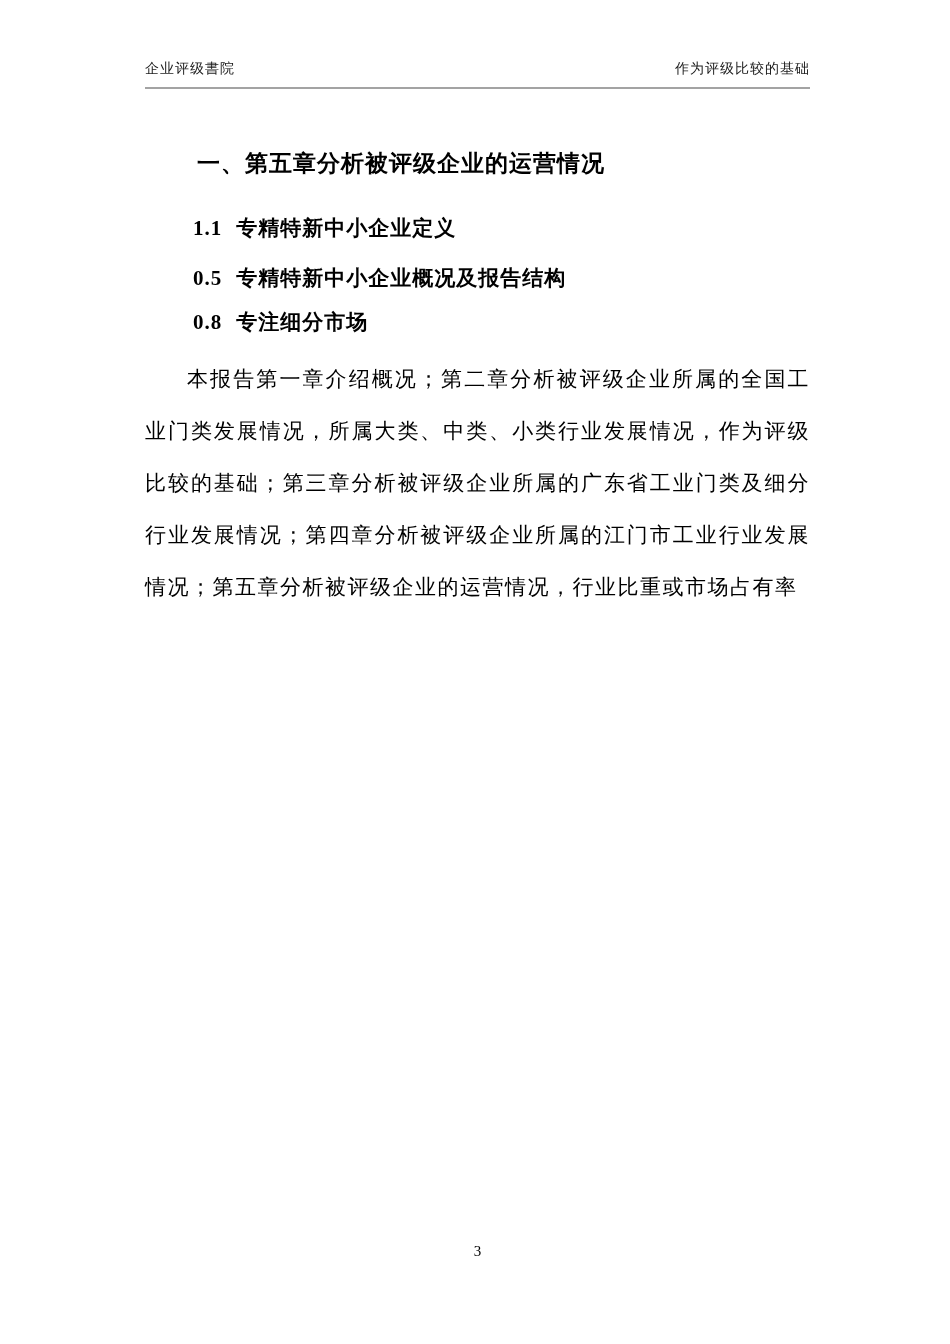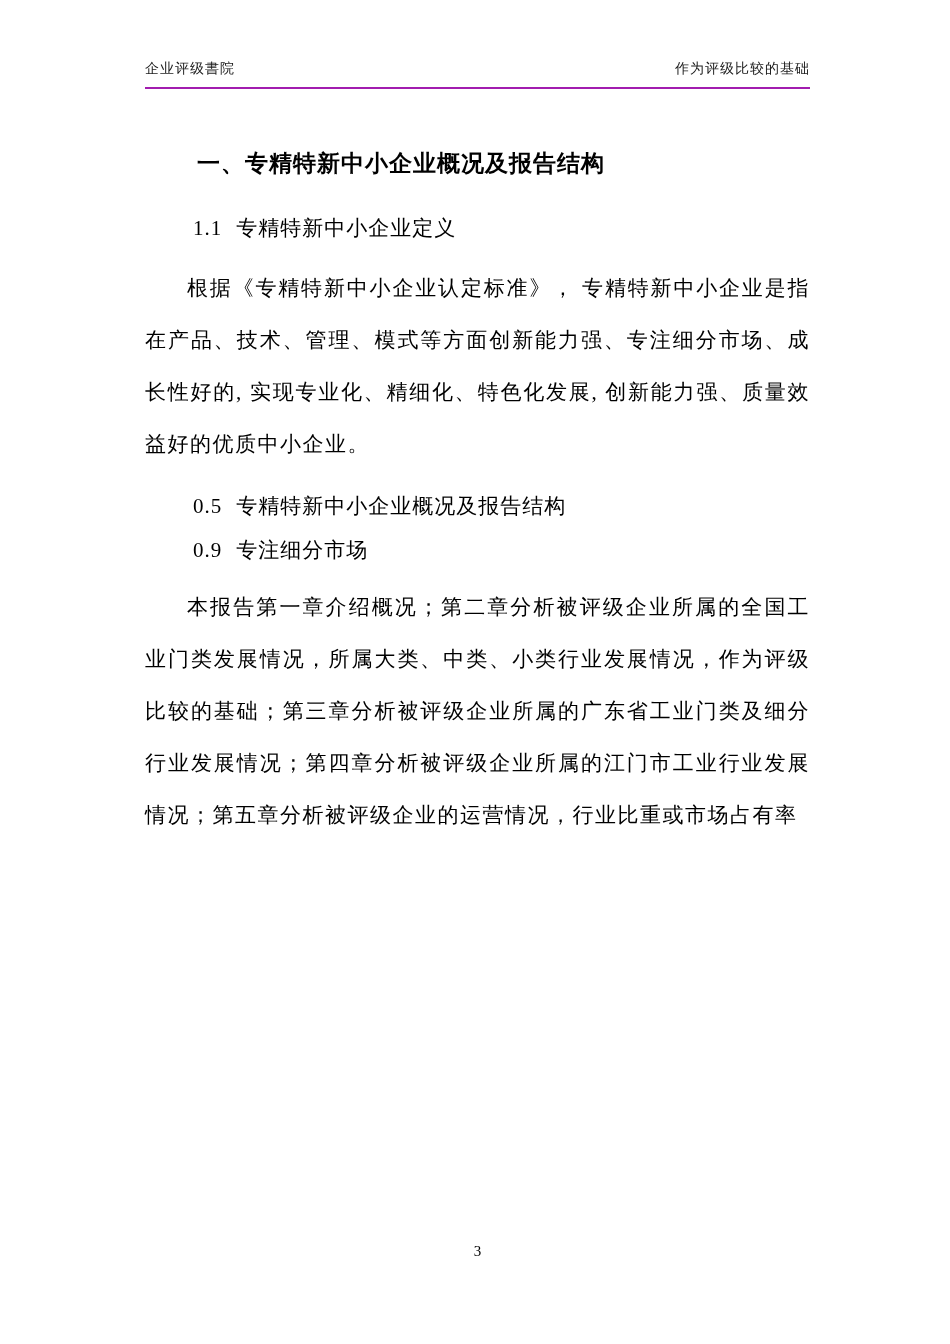--- a/index.html
+++ b/index.html
@@ -20,42 +20,42 @@
     position: absolute;
     top: 60px;
     left: 145px;
     width: 665px;
     display: flex;
     justify-content: space-between;
     align-items: flex-end;
     font-size: 14px;
     line-height: 18px;
     color: #1a1a1a;
-    border-bottom: 2px solid #a21caf;
+    border-bottom: 2px solid #a3a3a3;
     padding-bottom: 9px;
     letter-spacing: 1px;
   }
   .content {
     position: absolute;
     top: 88px;
     left: 145px;
     width: 665px;
   }
   .h1 {
     margin: 60px 0 0 52px;
     font-size: 23px;
     line-height: 30px;
     font-weight: bold;
     font-family: "Liberation Sans", "DejaVu Sans", sans-serif;
     letter-spacing: 1px;
   }
   .h2 {
     font-size: 21px;
     line-height: 28px;
-    font-weight: normal;
+    font-weight: bold;
     font-family: "Liberation Sans", "DejaVu Sans", sans-serif;
     margin-left: 48px;
     letter-spacing: 1px;
   }
   .h2 .num {
     display: inline-block;
     margin-right: 14px;
     font-family: "Liberation Serif", "DejaVu Serif", serif;
   }
   .h2.s1 { margin-top: 36px; }
@@ -88,35 +88,34 @@
 
 <div class="page">
 
   <div class="header">
     <span>企业评级書院</span>
     <span>作为评级比较的基础</span>
   </div>
 
   <div class="content">
 
-    <div class="h1">一、专精特新中小企业概况及报告结构</div>
+    <div class="h1">一、第五章分析被评级企业的运营情况</div>
 
     <div class="h2 s1">
       <span class="num">1.1</span><span>专精特新中小企业定义</span>
     </div>
 
-    <div class="para p1">根据《专精特新中小企业认定标准》， 专精特新中小企业是指在产品、技术、管理、模式等方面创新能力强、专注细分市场、成长性好的, 实现专业化、精细化、特色化发展, 创新能力强、质量效益好的优质中小企业。</div>
 
     <div class="h2 s2">
       <span class="num">0.5</span><span>专精特新中小企业概况及报告结构</span>
     </div>
 
 
     <div class="h2 s3">
-      <span class="num">0.9</span><span>专注细分市场</span>
+      <span class="num">0.8</span><span>专注细分市场</span>
     </div>
 
     <div class="para p3">本报告第一章介绍概况；第二章分析被评级企业所属的全国工业门类发展情况，所属大类、中类、小类行业发展情况，作为评级比较的基础；第三章分析被评级企业所属的广东省工业门类及细分行业发展情况；第四章分析被评级企业所属的江门市工业行业发展情况；第五章分析被评级企业的运营情况，行业比重或市场占有率</div>
 
   </div>
 
   <div class="footer">
     <span>3</span>
   </div>
 

